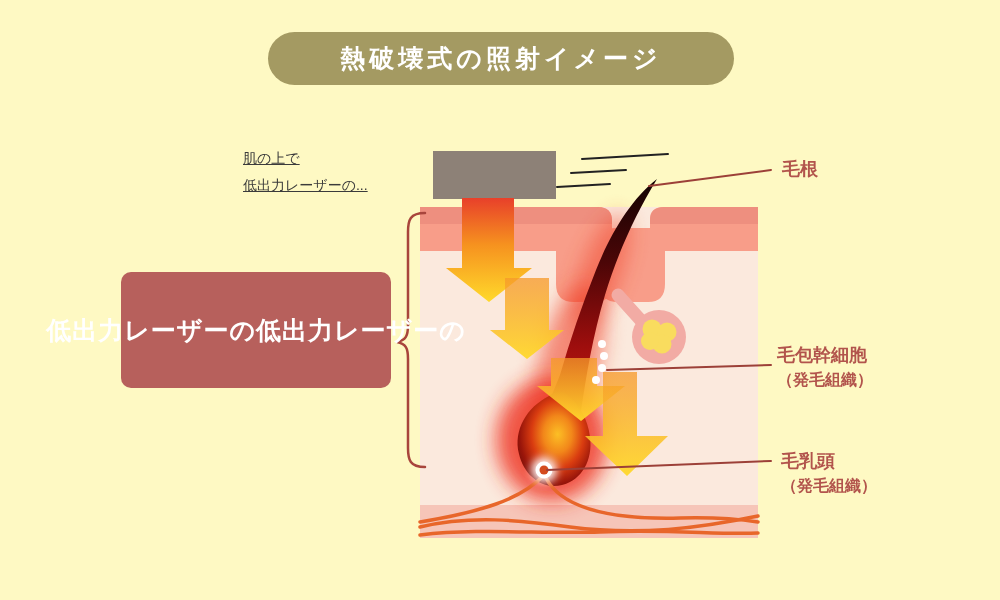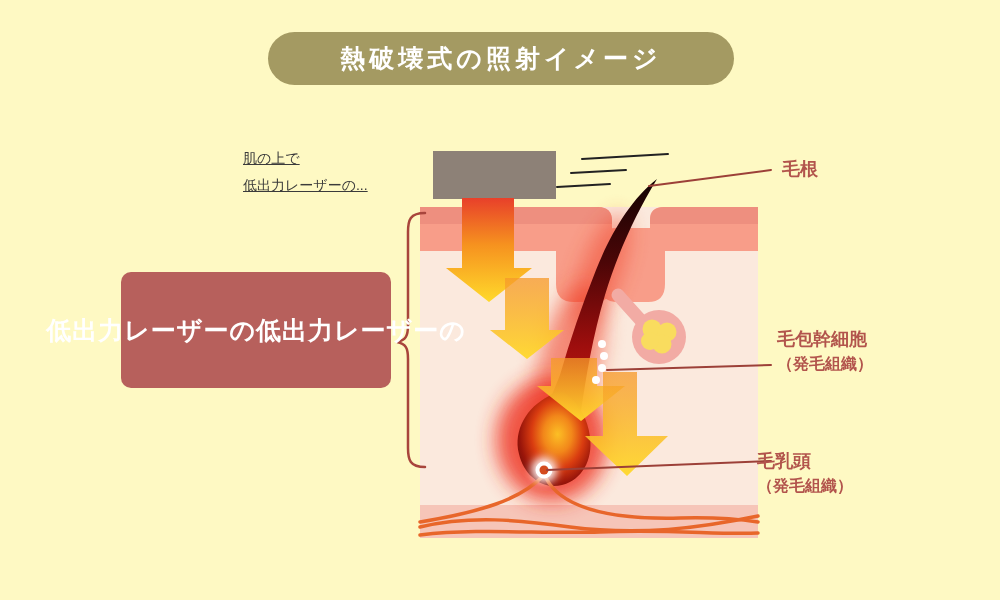--- a/index.html
+++ b/index.html
@@ -21,22 +21,22 @@
   #mechanism-box{
     left:121px;top:272px;width:270px;height:116px;border-radius:10px;
     background:#b7605c;color:#ffffff;font-size:25px;font-weight:700;
     letter-spacing:1px;line-height:39px;display:flex;flex-direction:row;
     align-items:center;justify-content:center;white-space:nowrap;
   }
   .side-label{color:#b2544c;font-weight:700;white-space:nowrap;}
   .side-label .main{font-size:18px;line-height:22px;display:block;}
   .side-label .sub{font-size:16px;line-height:20px;display:block;margin-top:4px;}
   #label-hair-root{left:782px;top:158px;}
-  #label-stem-cells{left:777px;top:328px;font-family:Liberation Serif, serif;}
-  #label-papilla{left:757px;top:450px;}
+  #label-stem-cells{left:777px;top:344px;font-family:Liberation Serif, serif;}
+  #label-papilla{left:781px;top:450px;}
 </style>
 </head>
 <body>
 
 <div id="canvas">
 
   <svg id="diagram-svg" viewBox="0 0 1000 600" xmlns="http://www.w3.org/2000/svg">
     <defs>
       <linearGradient id="lg-arrowA" x1="0" y1="0" x2="0" y2="1">
         <stop offset="0" stop-color="#e8402a"></stop>

